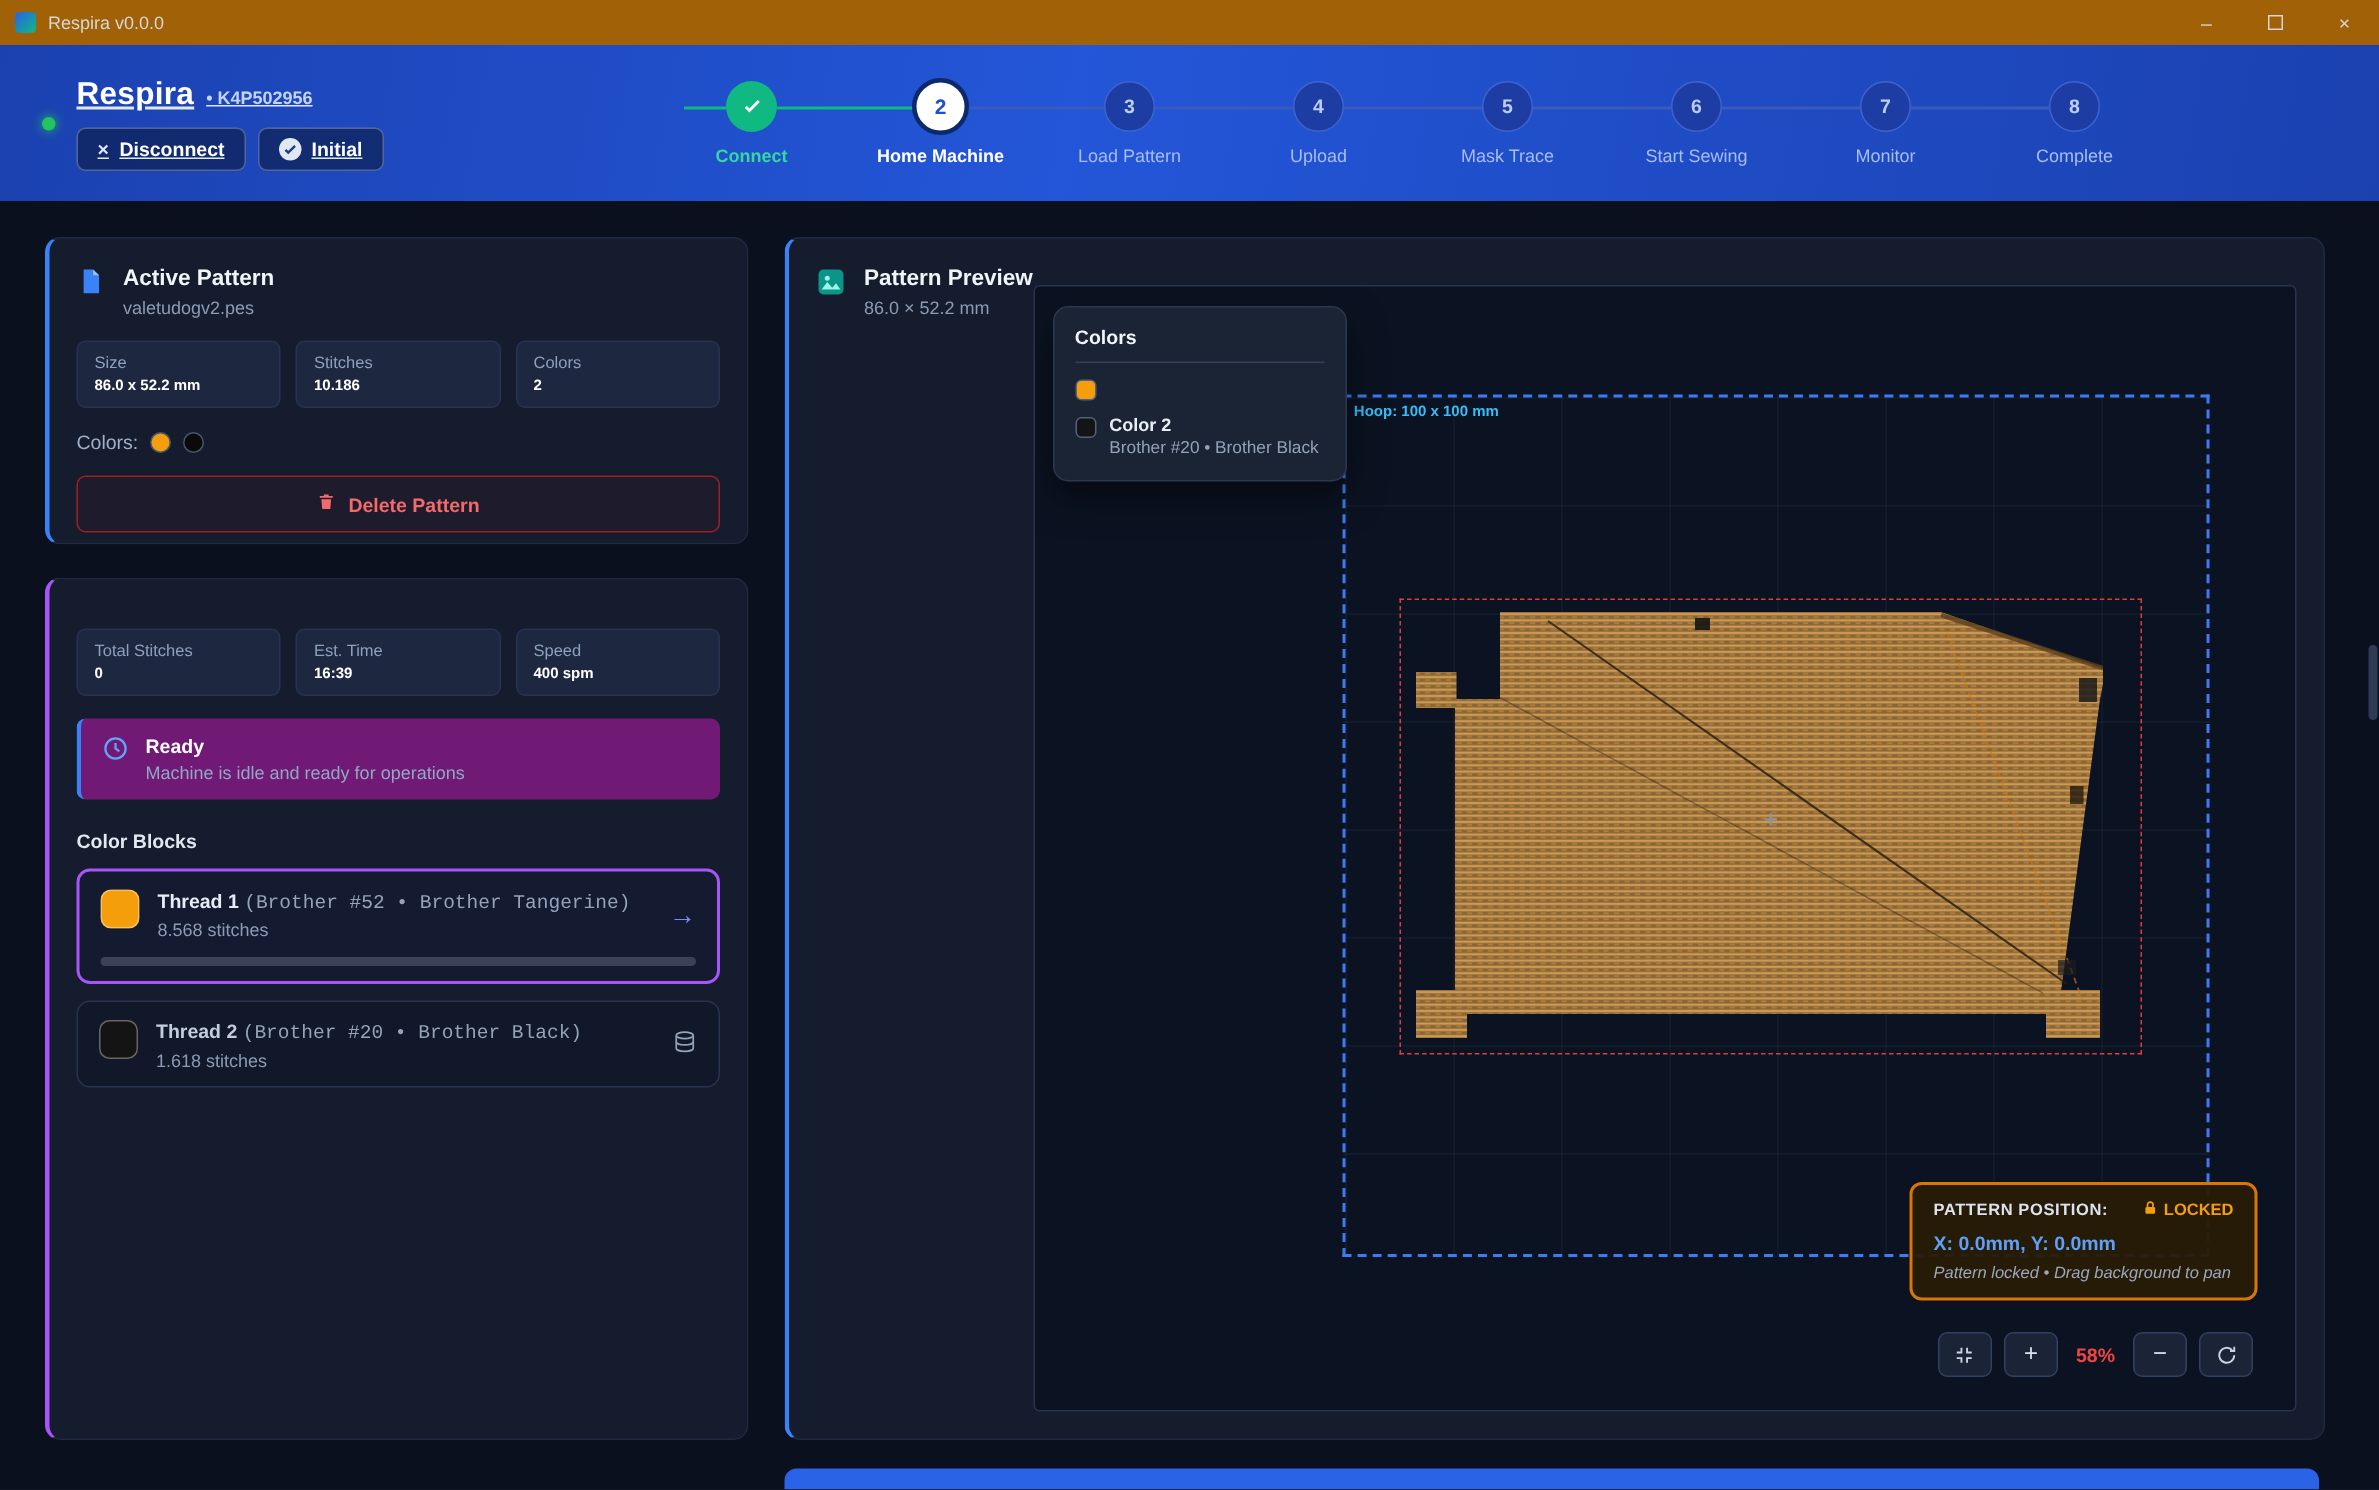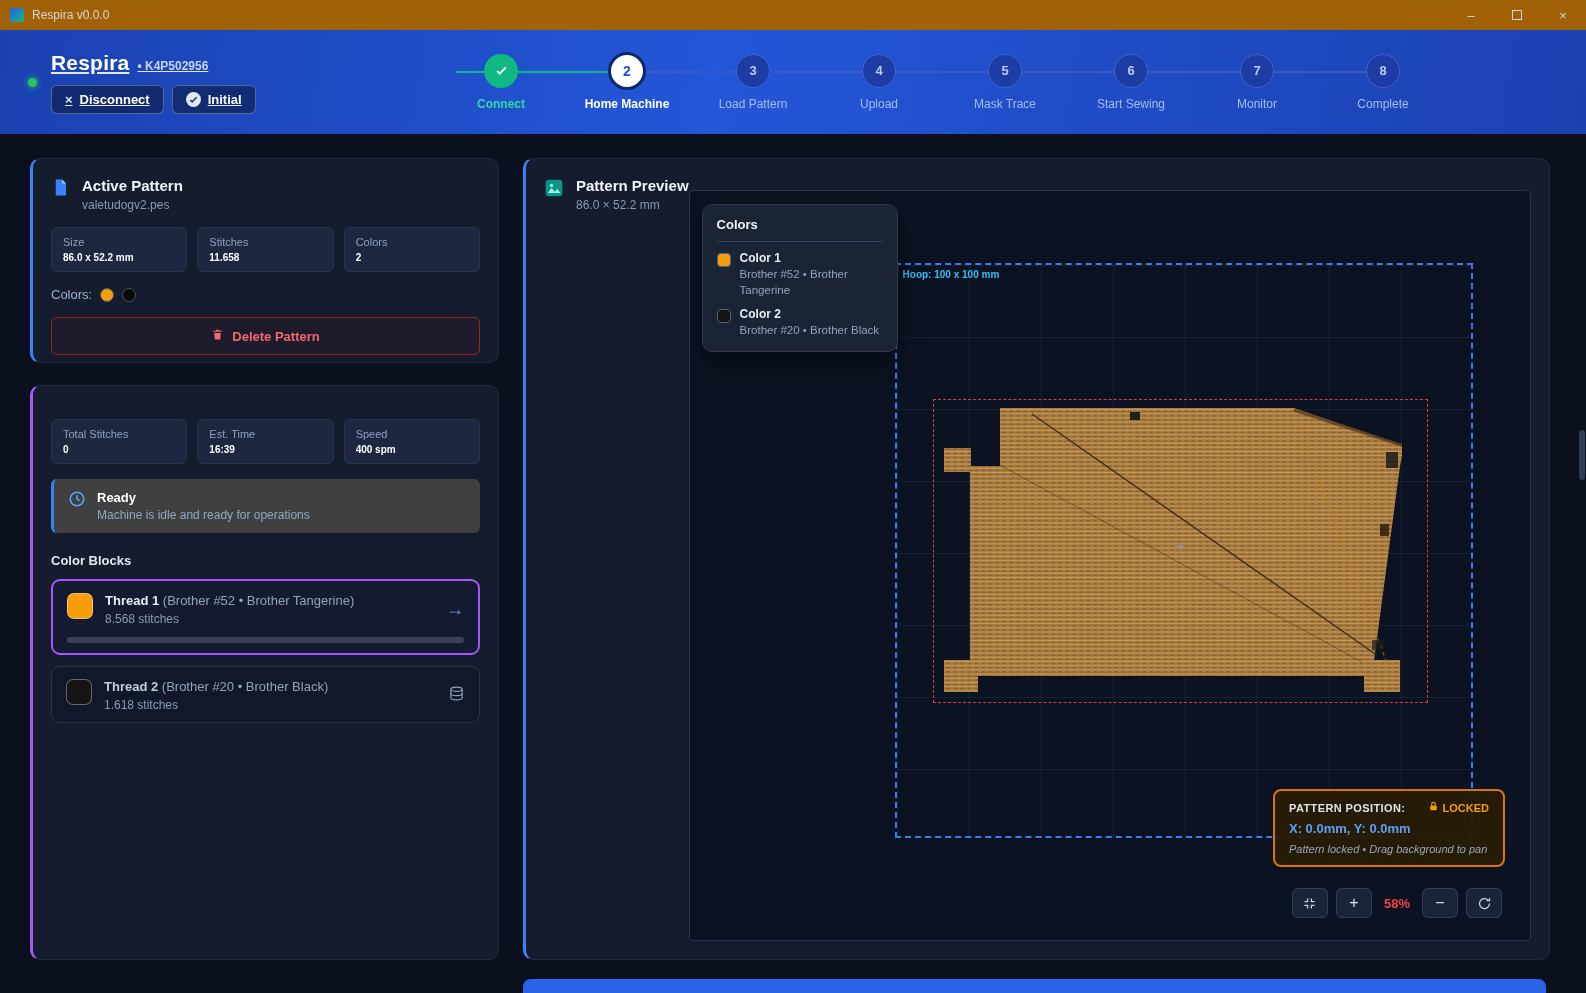--- a/index.html
+++ b/index.html
@@ -71,35 +71,35 @@
   .stat-label { font-size:11px; color:#8fa0bd; }
   .stat-value { font-size:10px; font-weight:bold; color:#ffffff; margin-top:4px; }
 
   .colors-row { display:flex; align-items:center; gap:8px; margin-top:15px; font-size:13px; color:#9fb0c8; }
   .swatch-dot { width:14px; height:14px; border-radius:50%; border:1px solid #475569; }
 
   .delete-btn { margin-top:15px; width:100%; height:38px; display:flex; align-items:center; justify-content:center;
     gap:8px; background:rgba(127,29,29,.10); border:1px solid #a02020; border-radius:6px;
     color:#f26a6a; font-size:13px; font-weight:600; cursor:pointer; }
 
-  .ready { margin-top:15px; background:#404040; border-left:3px solid #3b82f6; border-radius:6px;
+  .ready { margin-top:15px; background:#701a75; border-left:3px solid #3b82f6; border-radius:6px;
     padding:11px 14px; display:flex; gap:11px; }
   .ready-title { font-size:13px; font-weight:bold; color:#fff; }
   .ready-detail { font-size:12px; color:#93a6c4; margin-top:3px; }
 
   .color-blocks-label { margin-top:20px; font-size:13px; font-weight:bold; color:#e2e8f0; }
 
   .thread { margin-top:11px; border-radius:9px; padding:12px 14px 10px; }
   .thread.selected { background:#141b30; border:2px solid #a855f7; }
   .thread.idle { background:#10182a; border:1px solid #273450; }
   .thread-row { display:flex; align-items:flex-start; gap:12px; }
   .thread-swatch { width:26px; height:26px; border-radius:7px; border:1px solid rgba(255,255,255,.35); flex:0 0 auto; }
   .thread-name { font-size:13px; color:#e8edf5; }
   .thread-name .tn { font-weight:bold; }
-  .thread-name .td { color:#94a3b8; font-weight:normal; }
+  .thread-name .td { color:#94a3b8; font-weight:normal;font-family:Liberation Mono, monospace; }
   .thread.idle .thread-name .tn { color:#c2cddd; }
   .thread-stitches { font-size:12px; color:#8b9bb4; margin-top:4px; }
   .thread-action { margin-left:auto; align-self:center; font-size:18px; color:#7c8cf8; }
   .progress-track { height:6px; background:#394257; border-radius:3px; margin-top:11px; }
 
   
   .canvas { margin-top:13px; flex:1; border:1px solid #273450; border-radius:4px;
     background:#0b1322; position:relative; overflow:hidden; cursor:grab; }
 
   .legend { position:absolute; left:12px; top:13px; width:196px; background:#1b2435;
@@ -246,21 +246,21 @@
           <div class="card-sub">valetudogv2.pes</div>
         </div>
       </div>
       <div class="stats">
         <div class="stat">
           <div class="stat-label">Size</div>
           <div class="stat-value">86.0 x 52.2 mm</div>
         </div>
         <div class="stat">
           <div class="stat-label">Stitches</div>
-          <div class="stat-value">11.658</div>
+          <div class="stat-value">10.186</div>
         </div>
         <div class="stat">
           <div class="stat-label">Colors</div>
           <div class="stat-value">2</div>
         </div>
       </div>
       <div class="colors-row">
         <span>Colors:</span>
         <span class="swatch-dot" style="background: rgb(245, 158, 11);"></span>
         <span class="swatch-dot" style="background: rgb(10, 10, 10);"></span>
@@ -358,24 +358,20 @@
       </div>
     </div>
 
     <div class="canvas">
 
       <div class="legend">
         <div class="legend-title">Colors</div>
         <hr class="legend-hr">
         <div class="legend-entry">
           <span class="legend-swatch" style="background: rgb(245, 158, 11);"></span>
-          <div>
-            <div class="legend-name">Color 1</div>
-            <div class="legend-detail">Brother #52 • Brother Tangerine</div>
-          </div>
         </div>
         <div class="legend-entry">
           <span class="legend-swatch" style="background: rgb(20, 20, 20);"></span>
           <div>
             <div class="legend-name">Color 2</div>
             <div class="legend-detail">Brother #20 • Brother Black</div>
           </div>
         </div>
       </div>
 

